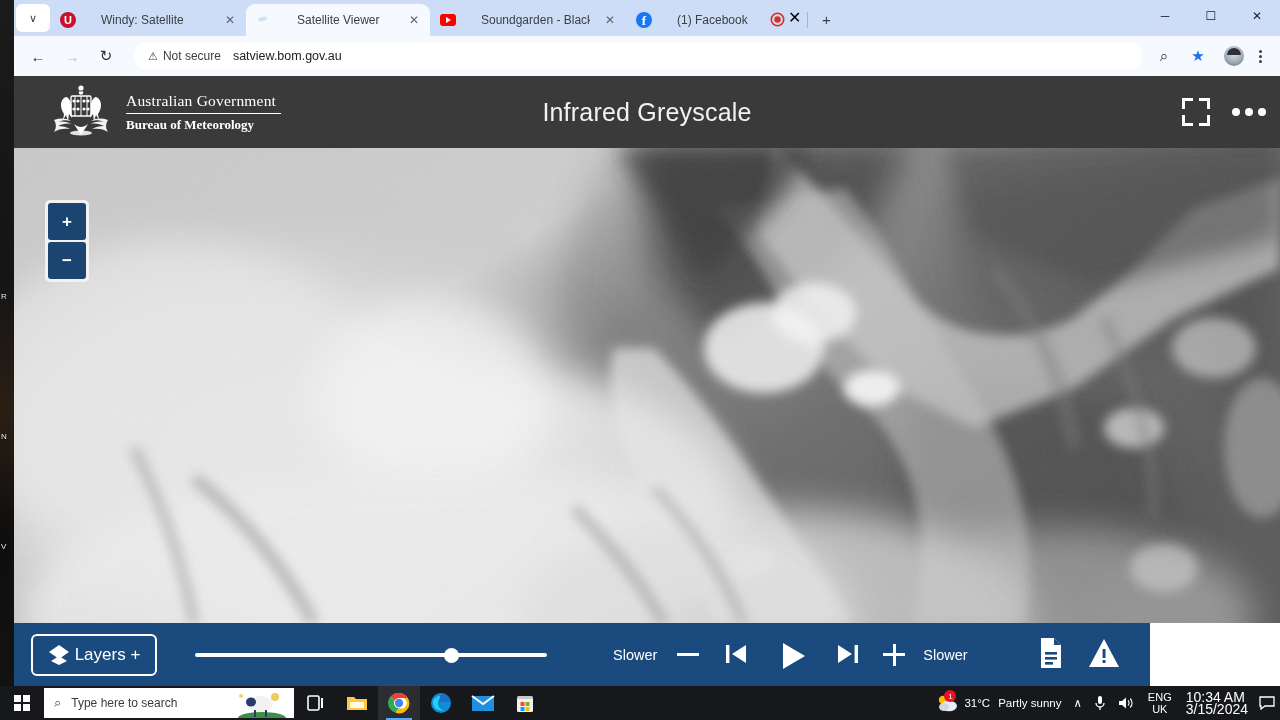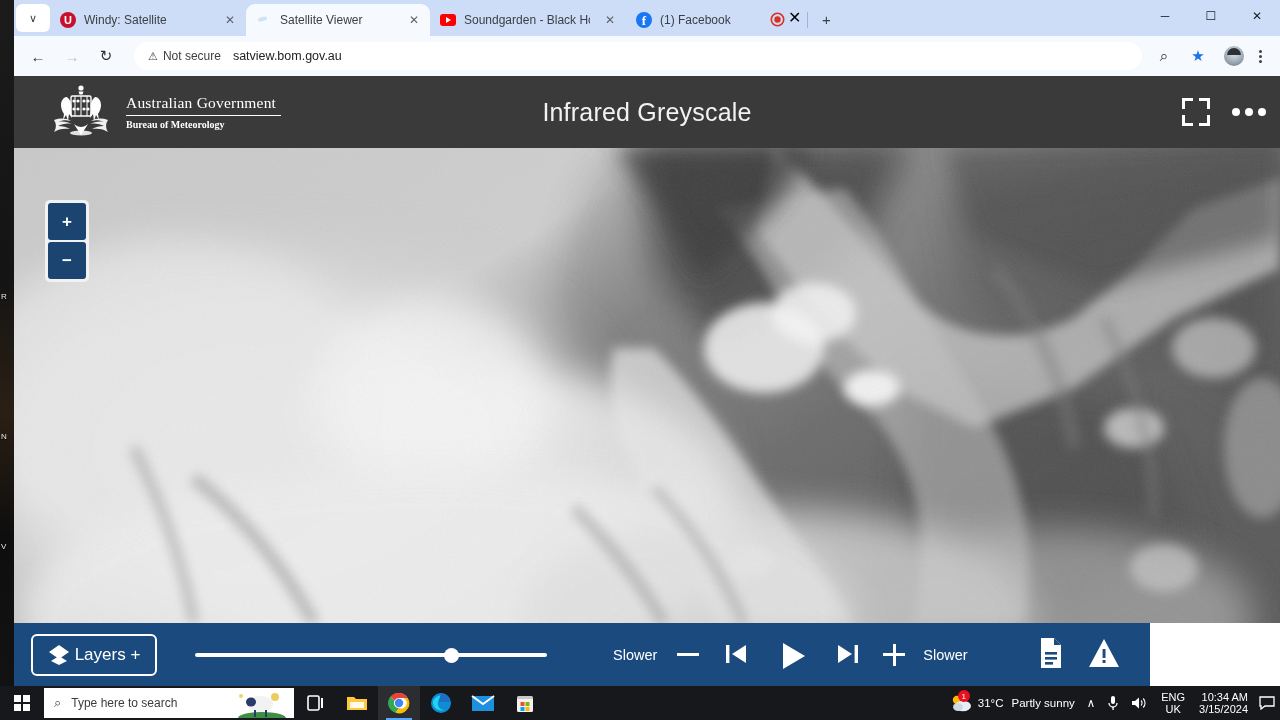--- a/index.html
+++ b/index.html
@@ -35,21 +35,21 @@
     color:#3c4043; font-size:11px;
   }
   .tab {
     position:relative; height:32px; display:flex; align-items:center;
     padding:0 6px 0 10px; margin-bottom:0; border-radius:9px 9px 0 0;
     font-size:12px; color:#3c4043; white-space:nowrap; overflow:hidden;
   }
   .tab.inactive { background:transparent; }
   .tab.active { background:#f6f9fe; }
   .tab .favicon { width:16px; height:16px; margin-right:8px; flex:0 0 16px; position:relative; }
-  .tab .ttl { flex:1 1 auto; overflow:hidden; text-overflow:clip; max-width:140px; }
+  .tab .ttl { flex:1 1 auto; overflow:hidden; text-overflow:clip; max-width:140px;margin-left:17px; }
   .tab .tclose { width:20px; height:20px; margin-left:10px; flex:0 0 20px;
                  display:flex; align-items:center; justify-content:center;
                  color:#5f6368; font-size:12px; }
   .tabsep { width:1px; height:16px; background:#9fb4d8; margin:0 6px 8px 6px; }
   .newtab { width:24px; height:24px; margin-bottom:5px; display:flex;
             align-items:center; justify-content:center; color:#3c4043; font-size:15px; }
   .recdot { width:22px; height:22px; margin-bottom:6px; display:flex;
             align-items:center; justify-content:center; }
   .win-ctrls { margin-left:auto; display:flex; height:36px; }
   .win-btn { width:46px; height:32px; display:flex; align-items:center;
@@ -95,21 +95,21 @@
   .kebab i { width:3px;height:3px;border-radius:50%;background:#3c4043;display:block; }
 
   
   .bom-header { position:absolute; left:0; top:76px; width:1266px; height:72px;
                 background:#3a3a3a; }
   .crest-block { position:absolute; left:30px; top:8px; display:flex; align-items:center; }
   .crest { width:74px; height:56px; position:relative; }
   .gov-text { margin-left:8px; color:#fff; font-family:"Liberation Serif", serif; }
   .gov-line1 { font-size:15.5px; font-weight:normal; letter-spacing:0.2px; }
   .gov-rule { height:1px; background:#fff; margin:3px 0 3px 0; width:155px; }
-  .gov-line2 { font-size:10px; font-weight:bold; }
+  .gov-line2 { font-size:13px; font-weight:bold; }
   .ir-title { position:absolute; left:0; top:0; width:100%; height:72px;
               display:flex; align-items:center; justify-content:center;
               color:#f2f2f2; font-size:25px; font-weight:300; letter-spacing:0.2px; }
   .hdr-right { position:absolute; right:14px; top:22px; display:flex;
                align-items:center; gap:22px; }
   .fs-icon { width:28px; height:28px; position:relative; }
   .fs-icon span { position:absolute; width:11px; height:11px; border:3px solid #fff; }
   .fs-icon .c1 { left:0; top:0; border-right:none; border-bottom:none; }
   .fs-icon .c2 { right:0; top:0; border-left:none; border-bottom:none; }
   .fs-icon .c3 { left:0; bottom:0; border-right:none; border-top:none; }
@@ -168,21 +168,21 @@
   .tb-app { width:42px; height:34px; display:flex; align-items:center; justify-content:center; position:relative; }
   .tb-app.active { background:#2b2d31; }
   .tb-app.active:after { content:""; position:absolute; bottom:0; left:8px; right:8px; height:2px; background:#55aaff; }
   .tray { margin-left:auto; display:flex; align-items:center; color:#fff; font-size:11.5px; gap:0; }
   .tray-item { padding:0 6px; display:flex; align-items:center; }
   .wx-icon { width:22px; height:20px; position:relative; margin-right:6px; }
   .badge { position:absolute; left:8px; top:-3px; width:12px; height:12px;
            border-radius:50%; background:#e81123; color:#fff; font-size:8px;
            display:flex; align-items:center; justify-content:center; }
   .lang { text-align:center; line-height:12px; font-size:11px; padding:0 8px; }
-  .clock { text-align:right; line-height:12px; font-size:11px; padding:0 6px; }
+  .clock { text-align:left; line-height:12px; font-size:14px; padding:0 6px; }
   .notif { width:26px; height:34px; display:flex; align-items:center; justify-content:center; }
 </style>
 </head>
 <body>
 
 <div id="screen">
 
   <div class="desktop">
     <div class="desk-label" style="top:292px">R</div>
     <div class="desk-label" style="top:432px">N</div>

